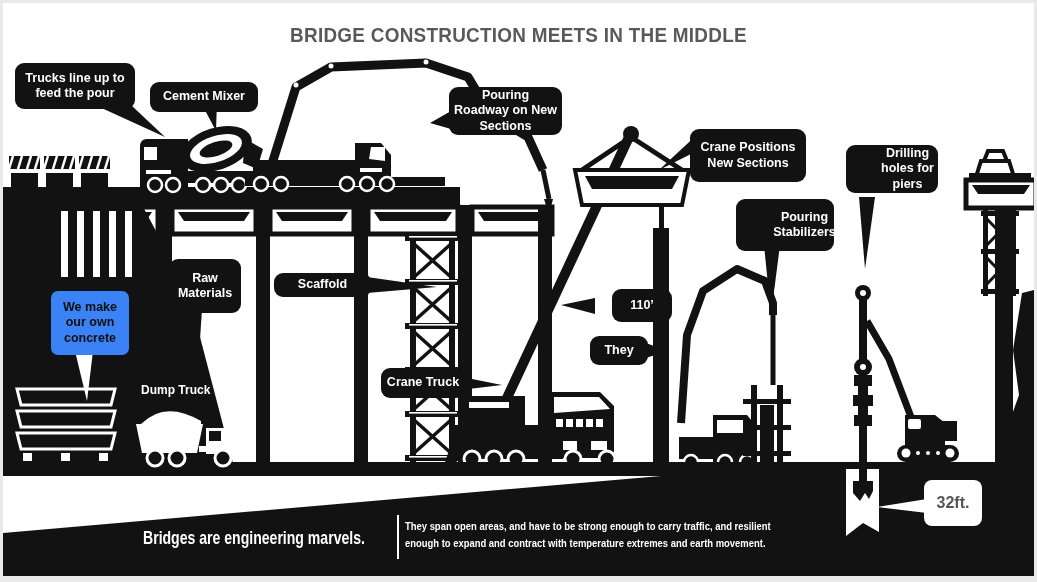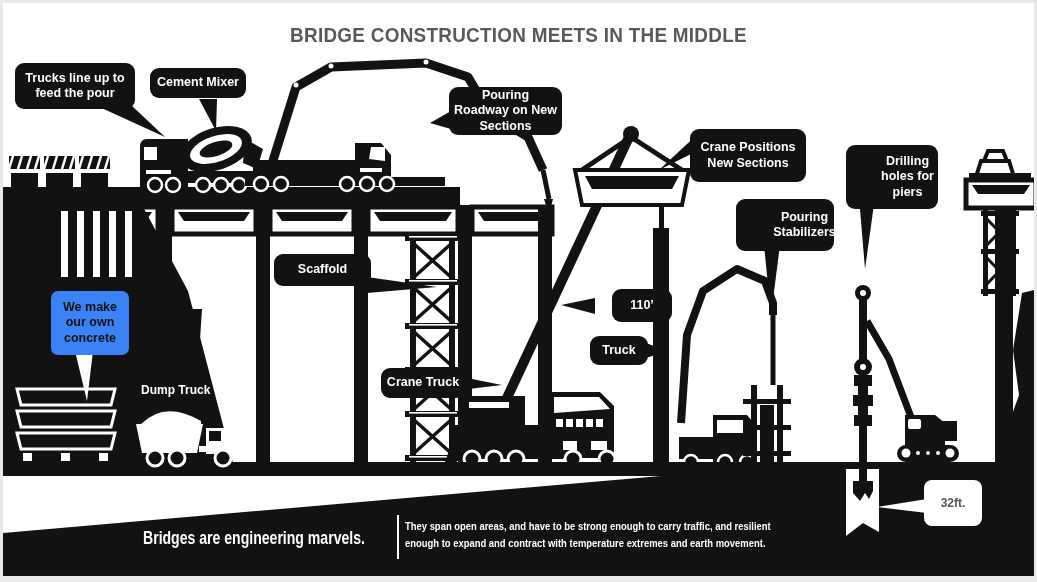--- a/index.html
+++ b/index.html
@@ -6,21 +6,21 @@
   #stage{position:relative;width:1037px;height:582px;background:#e9e9e9;overflow:hidden;}
   #canvas{position:absolute;left:3px;top:3px;width:1031px;height:573px;background:#ffffff;}
   #art{position:absolute;left:0;top:0;z-index:1;}
   .txt{position:absolute;z-index:3;font-weight:700;}
   #title{left:0;top:20px;width:100%;text-align:center;color:#58595b;font-size:21px;
          letter-spacing:.3px;transform:scaleX(.9);}
   .bubble{position:absolute;z-index:3;background:#121212;color:#fff;border-radius:9px;
           display:flex;align-items:center;justify-content:center;text-align:center;
           font-weight:700;font-size:12.5px;line-height:1.22;padding:2px 4px;box-sizing:border-box;}
   .bubble.light{background:#3b82f6;color:#111;border-radius:7px;}
-  .bubble.gray{background:#ffffff;color:#555;border-radius:8px;font-size:12px;}
+  .bubble.gray{background:#ffffff;color:#555;border-radius:8px;font-size:16px;}
   #lbl-dump{left:138px;top:380px;width:90px;color:#fff;font-size:12px;font-weight:700;}
   #f-headline{left:140px;top:524px;width:260px;color:#fff;font-size:19px;
               transform:scaleX(.74);transform-origin:left center;white-space:nowrap;}
   #f-divider{position:absolute;z-index:3;left:394px;top:512px;width:2px;height:44px;background:#fff;}
   .f-line{position:absolute;z-index:3;left:402px;color:#fff;font-size:11.5px;font-weight:700;
           transform:scaleX(.82);transform-origin:left center;white-space:nowrap;}
   #f-line1{top:517px;} #f-line2{top:534px;}
 </style>
 </head>
 <body>
@@ -302,29 +302,30 @@
         <polygon points="643,340 643,355 664,348"></polygon>
         <polygon points="761,242 777,242 768,312"></polygon>
         <polygon points="924,496 924,510 874,504" fill="#fff"></polygon>
       </g>
     </g>
   </svg>
 
   <div id="title" class="txt">BRIDGE CONSTRUCTION MEETS IN THE MIDDLE</div>
 
   <div class="bubble" style="left:12px;top:60px;width:120px;height:46px;">Trucks line up to feed the pour</div>
-  <div class="bubble" style="left:147px;top:65px;width:96px;height:30px;">Cement Mixer</div>
+  <div class="bubble" style="left:147px;top:79px;width:108px;height:30px;">Cement Mixer</div>
   <div class="bubble" style="left:446px;top:84px;width:113px;height:48px;">Pouring Roadway on New Sections</div>
   <div class="bubble" style="left:687px;top:82px;width:116px;height:53px;margin-top:44px;">Crane Positions New Sections</div>
-  <div class="bubble" style="left:843px;top:142px;width:92px;height:64px;padding-left:35px;">Drilling holes for piers</div>
+  <div class="bubble" style="left:843px;top:142px;width:92px;height:48px;padding-left:35px;">Drilling holes for piers</div>
+  <div class="bubble" style="left:166px;top:256px;width:72px;height:54px;">Raw Materials</div>
   <div class="bubble light" style="left:48px;top:288px;width:78px;height:64px;">We make our own concrete</div>
-  <div class="bubble" style="left:271px;top:251px;width:97px;height:32px;">Scaffold</div>
+  <div class="bubble" style="left:271px;top:270px;width:97px;height:24px;">Scaffold</div>
   <div class="bubble" style="left:378px;top:365px;width:84px;height:30px;">Crane Truck</div>
   <div class="bubble" style="left:609px;top:286px;width:60px;height:33px;">110’</div>
-  <div class="bubble" style="left:587px;top:333px;width:58px;height:29px;">Truck</div>
+  <div class="bubble" style="left:587px;top:333px;width:58px;height:29px;">They</div>
   <div class="bubble" style="left:733px;top:196px;width:98px;height:52px;padding-left:43px;">Pouring Stabilizers</div>
   <div class="bubble gray" style="left:921px;top:477px;width:58px;height:46px;">32ft.</div>
 
   <div id="lbl-dump" class="txt">Dump Truck</div>
 
   <div id="f-headline" class="txt">Bridges are engineering marvels.</div>
   <div id="f-divider"></div>
   <div id="f-line1" class="f-line">They span open areas, and have to be strong enough to carry traffic, and resilient</div>
   <div id="f-line2" class="f-line">enough to expand and contract with temperature extremes and earth movement.</div>
 

